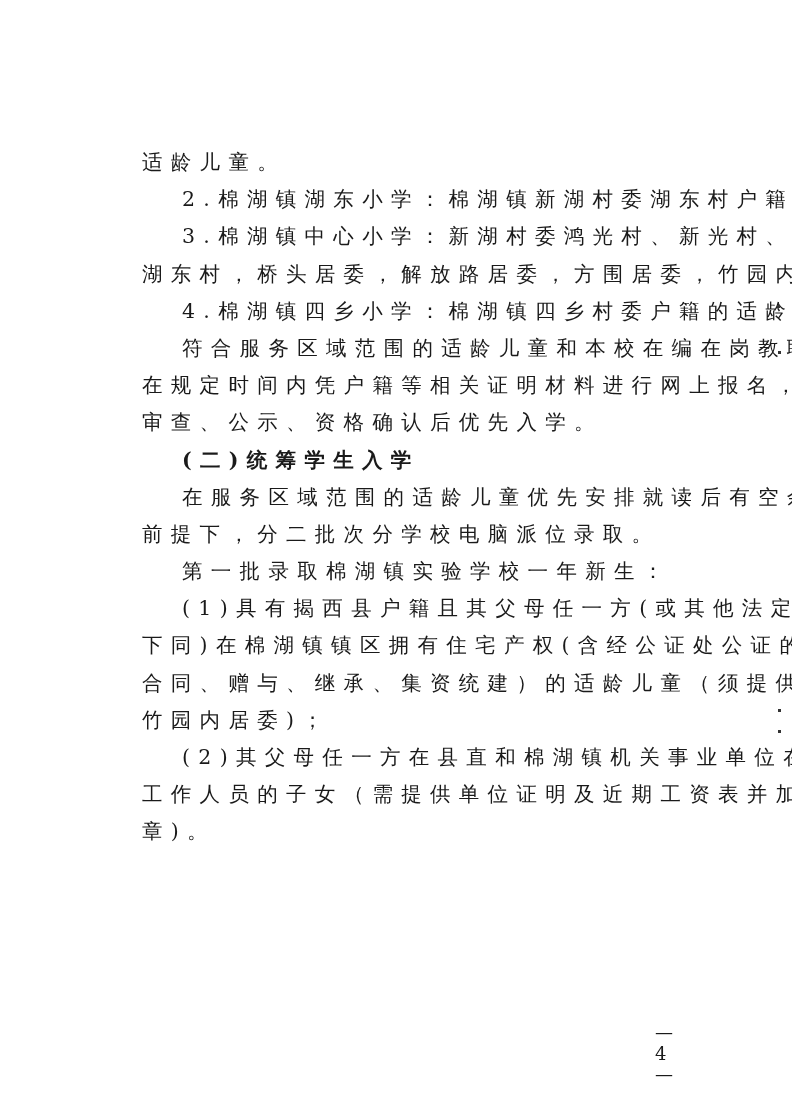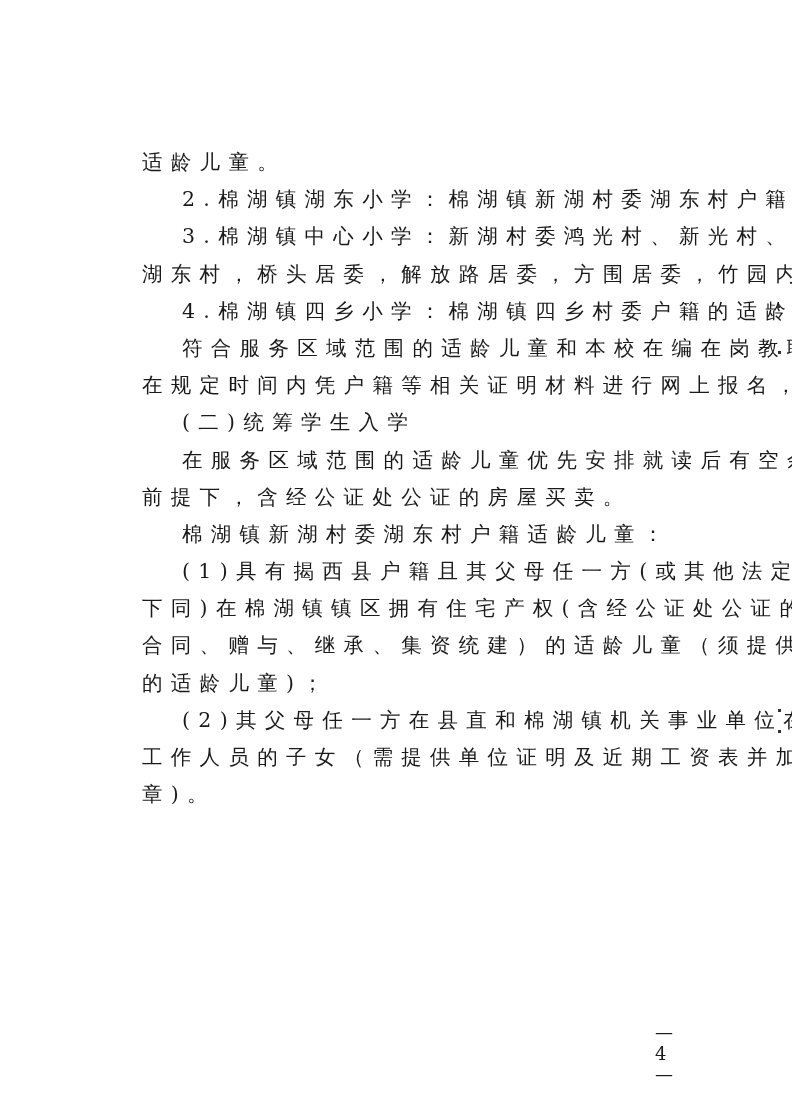--- a/index.html
+++ b/index.html
@@ -2,45 +2,46 @@
 <html><head>
 <meta charset="utf-8">
 <style>
   html, body { margin: 0; padding: 0; background: #ffffff; }
   body { width: 792px; height: 1117px; position: relative; overflow: hidden;
          font-family: "DejaVu Serif", "Liberation Serif", serif; color: #1a1a1a; }
   .page { position: absolute; left: 0; top: 0; width: 651px; height: 1117px; background: #fff; margin-left: 37px; }
   .content { position: absolute; left: 105px; top: 144px; width: 588px; }
   .line { height: 37.2px; line-height: 37.2px; font-size: 20.5px; letter-spacing: 8.3px; white-space: nowrap; }
   .indent { padding-left: 40px; }
-  .bold { font-weight: normal; }
+  .bold { font-weight: bold; }
   .page-number { position: absolute; left: 618px; top: 1022px; font-size: 18px;
                  font-family: "DejaVu Serif", "Liberation Serif", serif; letter-spacing: 2px; }
   .margin-dot { position: absolute; width: 3px; height: 3px; background: #333; }
 </style>
 </head>
 <body>
 
 <div class="page">
   <div class="content">
     <div class="line">适龄儿童。</div>
     <div class="line indent">2.棉湖镇湖东小学：棉湖镇新湖村委湖东村户籍适龄儿童。</div>
     <div class="line indent">3.棉湖镇中心小学：新湖村委鸿光村、新光村、永丰村、</div>
     <div class="line">湖东村，桥头居委，解放路居委，方围居委，竹园内居委，湖</div>
     <div class="line indent">4.棉湖镇四乡小学：棉湖镇四乡村委户籍的适龄儿童。</div>
     <div class="line indent">符合服务区域范围的适龄儿童和本校在编在岗教职工子女</div>
     <div class="line">在规定时间内凭户籍等相关证明材料进行网上报名，现场资格</div>
+    <div class="line">审查、公示、资格确认后优先入学。</div>
     <div class="line indent bold">(二)统筹学生入学</div>
     <div class="line indent">在服务区域范围的适龄儿童优先安排就读后有空余学位的</div>
-    <div class="line">前提下，含经公证处公证的房屋买卖。</div>
-    <div class="line indent">棉湖镇新湖村委湖东村户籍适龄儿童：</div>
+    <div class="line">前提下，分二批次分学校电脑派位录取。</div>
+    <div class="line indent">第一批录取棉湖镇实验学校一年新生：</div>
     <div class="line indent">(1)具有揭西县户籍且其父母任一方(或其他法定监护人，</div>
     <div class="line">下同)在棉湖镇镇区拥有住宅产权(含经公证处公证的房屋买卖</div>
     <div class="line">合同、赠与、继承、集资统建）的适龄儿童（须提供产权证原件</div>
-    <div class="line">的适龄儿童)；</div>
+    <div class="line">竹园内居委)；</div>
     <div class="line indent">(2)其父母任一方在县直和棉湖镇机关事业单位在编在岗</div>
     <div class="line">工作人员的子女（需提供单位证明及近期工资表并加盖单位公</div>
     <div class="line">章)。</div>
   </div>
 
   <div class="margin-dot" style="left:740px; top:305px;"></div>
   <div class="margin-dot" style="left:741px; top:351px;"></div>
   <div class="margin-dot" style="left:741px; top:709px;"></div>
   <div class="margin-dot" style="left:741px; top:730px;"></div>
 

